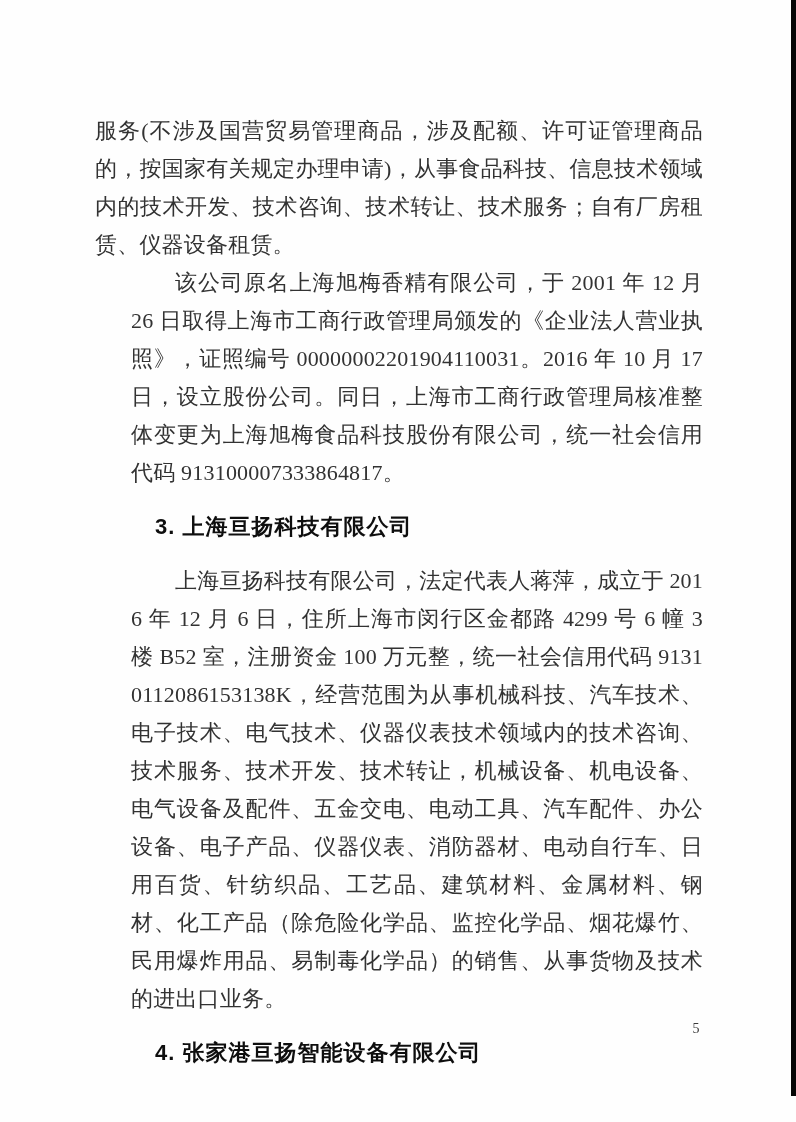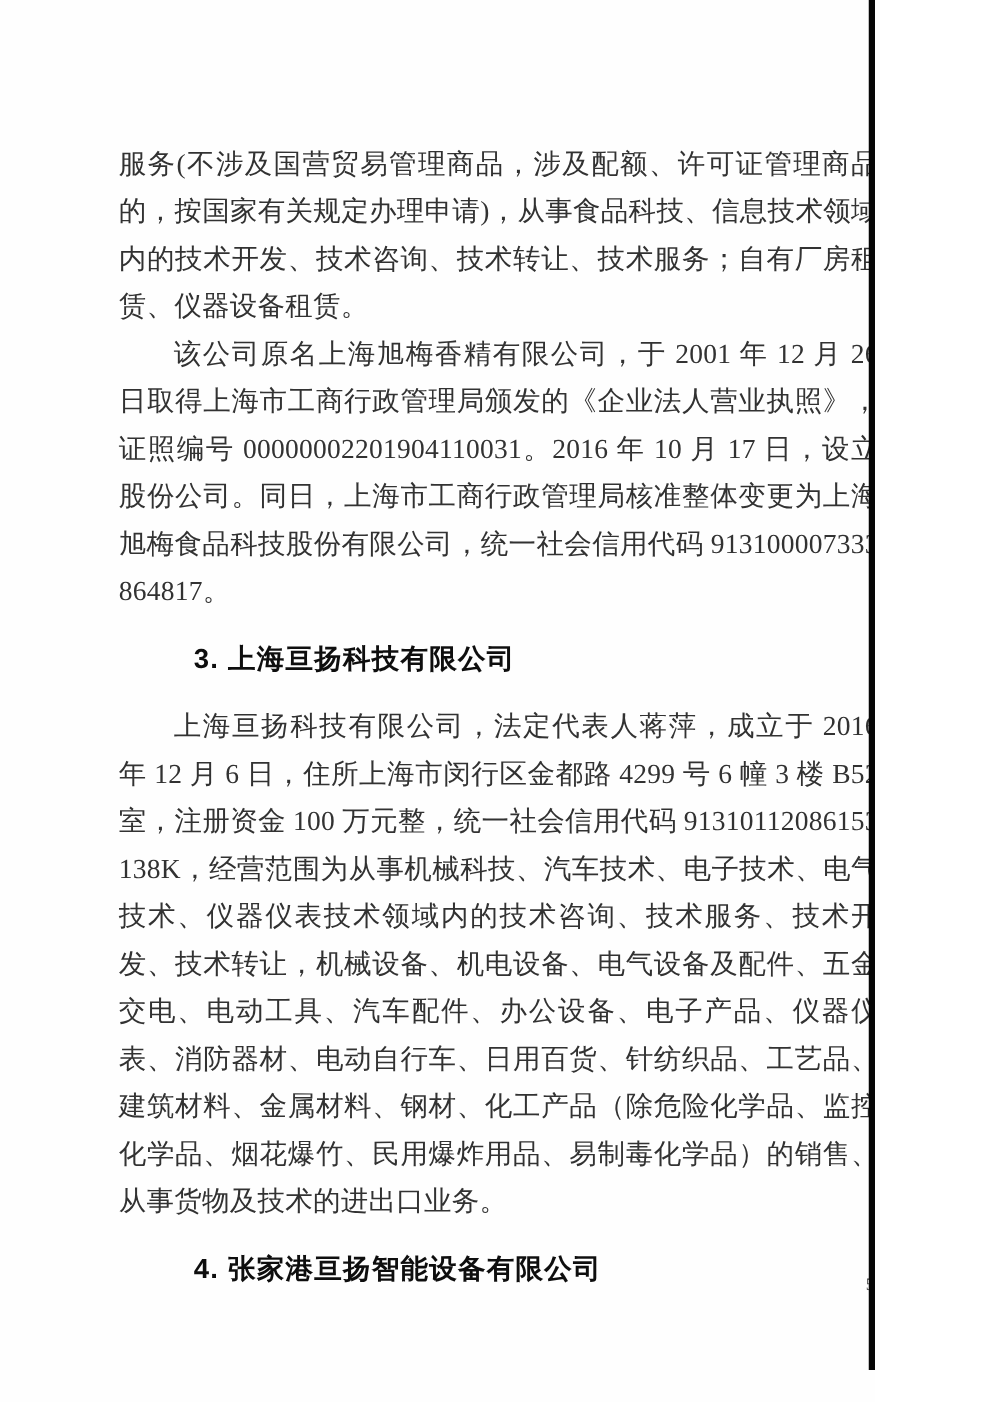--- a/index.html
+++ b/index.html
@@ -2,21 +2,21 @@
 <html><head>
 <meta charset="utf-8">
 <style>
   html, body {
     margin: 0;
     padding: 0;
     background: #ffffff;
   }
   .page {
     position: relative;
-    width: 700px;
+    width: 796px;
     height: 1122px;
     background: #fefefe;
     overflow: hidden;
     font-family: "Liberation Serif", "DejaVu Serif", serif;
   }
   
   .scan-edge {
     position: absolute;
     top: 0;
     right: 0;
@@ -34,20 +34,21 @@
   .para {
     margin: 0;
     font-size: 22px;
     line-height: 38px;
     text-align: justify;
     letter-spacing: 0.2px;
     word-break: break-all;
   }
   .para.indent {
     text-indent: 44px;
+    margin-left: 36px;
   }
   .heading {
     margin: 16px;
     font-size: 22px;
     line-height: 38px;
     font-weight: bold;
     color: #0e0e0e;
     text-indent: 44px;
     font-family: "Liberation Sans", "DejaVu Sans", sans-serif;
     letter-spacing: 1px;

